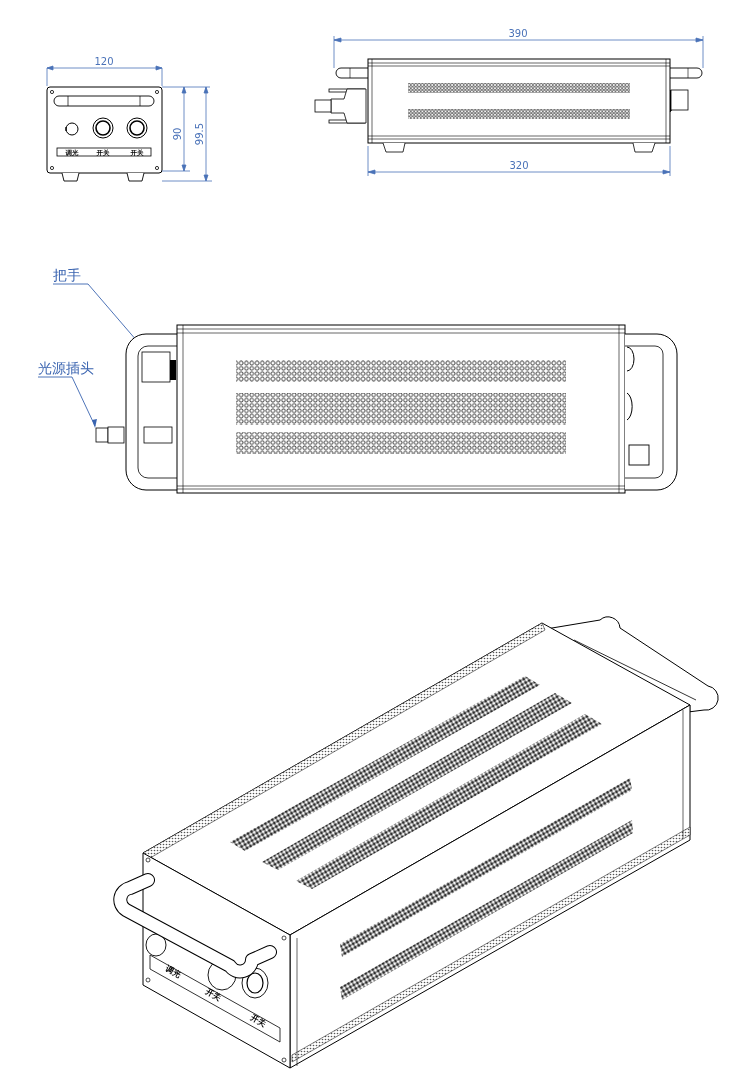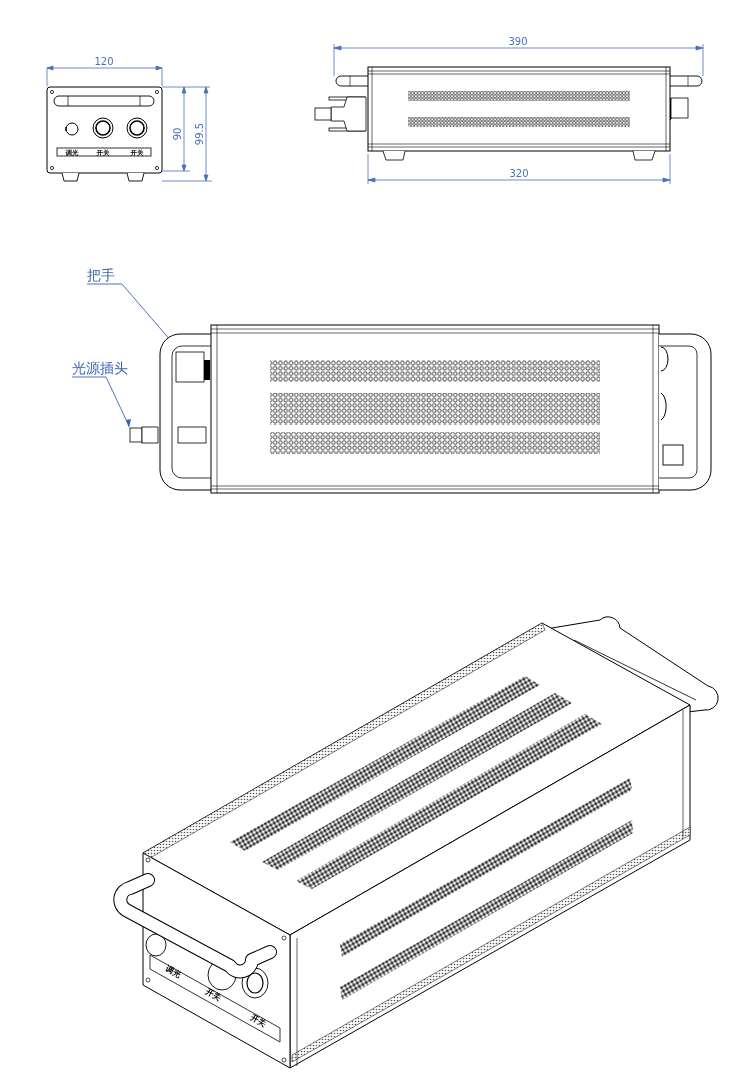--- a/index.html
+++ b/index.html
@@ -67,21 +67,21 @@
       <polygon points="184,157 182,151 186,151"></polygon>
       <line x1="206" y1="73" x2="206" y2="167"></line>
       <polygon points="206,73 204,79 208,79"></polygon>
       <polygon points="206,167 204,161 208,161"></polygon>
     </g>
     <text class="dim" transform="translate(181,120) rotate(-90)" text-anchor="middle">90</text>
     <text class="dim" transform="translate(203,120) rotate(-90)" text-anchor="middle">99.5</text>
   </svg>
 </div>
 
-<div class="view" style="left:300px;top:24px;width:430px;height:170px;text-align:center;">
+<div class="view" style="left:300px;top:16px;width:430px;height:170px;text-align:center;">
   <svg width="430" height="170" viewBox="300 30 430 170">
     <defs>
       <pattern id="holes" width="3.3" height="3.3" patternUnits="userSpaceOnUse">
         <circle cx="1.65" cy="1.65" r="1.2" fill="none" stroke="#000" stroke-width="0.55"></circle>
       </pattern>
     </defs>
     <g stroke="#4a72b8" stroke-width="0.8" fill="#4a72b8">
       <line x1="334" y1="50" x2="334" y2="82"></line>
       <line x1="703" y1="50" x2="703" y2="82"></line>
       <line x1="334" y1="54" x2="703" y2="54"></line>
@@ -123,21 +123,21 @@
       <line x1="368" y1="160" x2="368" y2="190"></line>
       <line x1="670" y1="160" x2="670" y2="190"></line>
       <line x1="368" y1="186" x2="670" y2="186"></line>
       <polygon points="368,186 375,184 375,188"></polygon>
       <polygon points="670,186 663,184 663,188"></polygon>
     </g>
     <text class="dim" x="519" y="183" text-anchor="middle">320</text>
   </svg>
 </div>
 
-<div class="view" style="left:30px;top:255px;width:680px;height:250px;margin-left:34px;">
+<div class="view" style="left:30px;top:255px;width:680px;height:250px;">
   <svg width="680" height="250" viewBox="30 255 680 250">
     <defs>
       <pattern id="holes2" width="5.3" height="5.3" patternUnits="userSpaceOnUse">
         <circle cx="2.65" cy="2.65" r="1.9" fill="none" stroke="#000" stroke-width="0.7"></circle>
       </pattern>
     </defs>
 
     <text class="callout" x="53" y="280">把手</text>
     <polyline points="53,284 88,284 137,341" fill="none" stroke="#3a64b0" stroke-width="0.9"></polyline>
     <text class="callout" x="38" y="373">光源插头</text>

